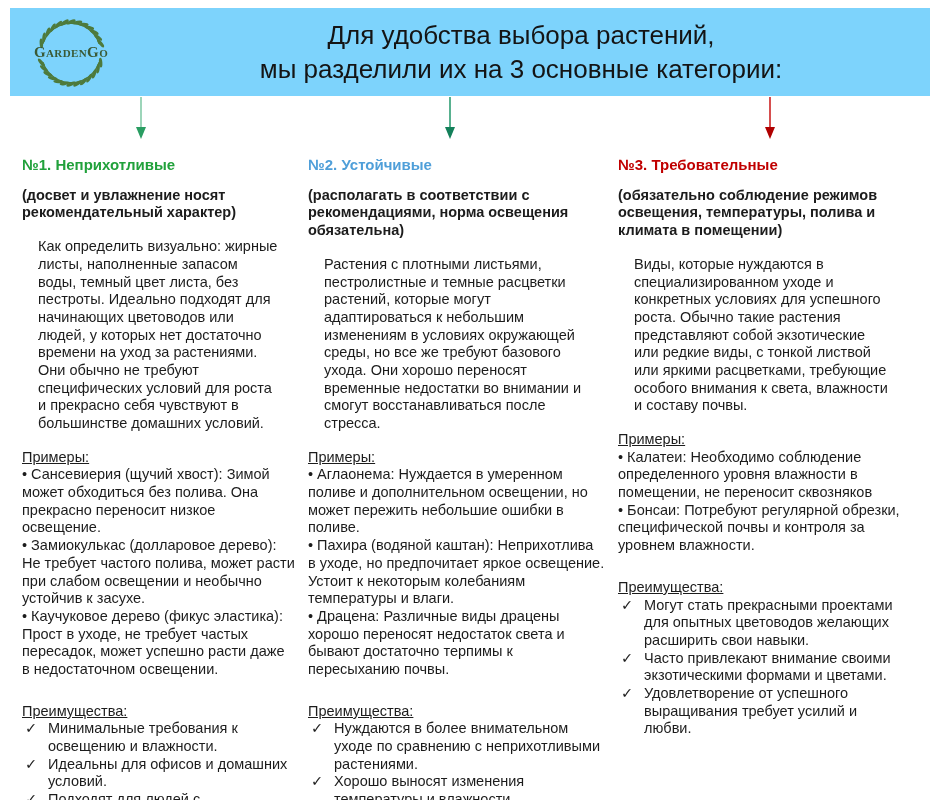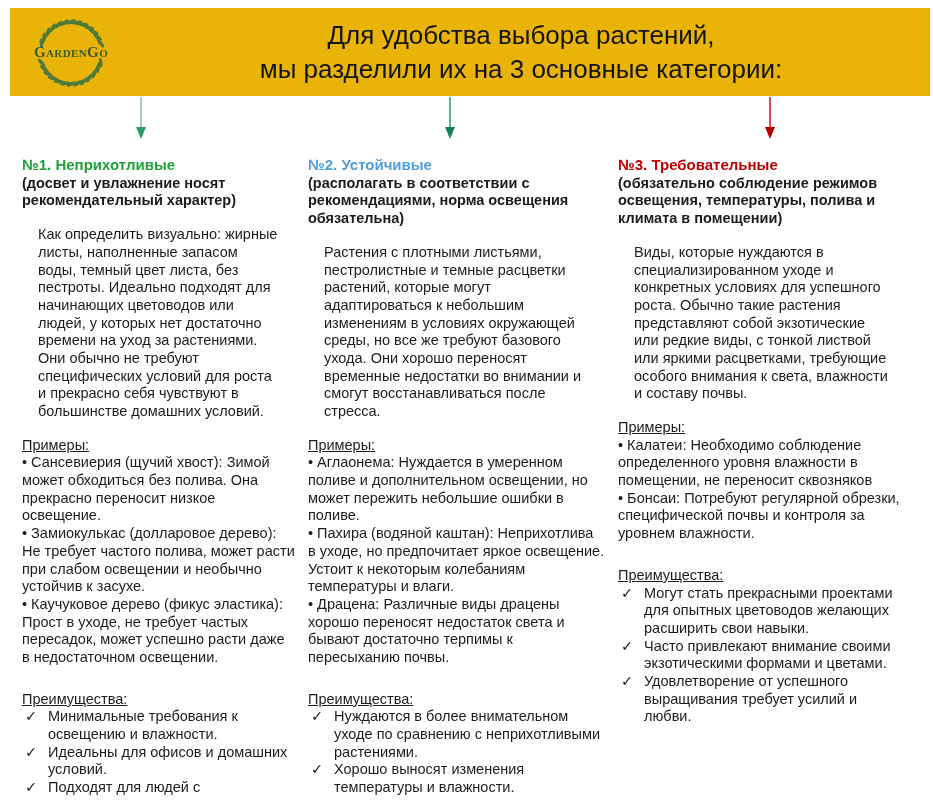--- a/index.html
+++ b/index.html
@@ -39,34 +39,34 @@
   
   .columns{
     position:absolute;left:22px;top:156px;width:885px;
     display:flex;justify-content:space-between;
   }
   .col{font-size:14.5px;line-height:1.22;}
   .col-1{width:273px;}
   .col-2{width:297px;}
   .col-3{width:289px;}
   .col-heading{margin:0;font-size:15px;font-weight:700;line-height:1.25;}
-  .col-subtitle{margin:0 0 14px 0;font-weight:700;}
+  .col-subtitle{margin:12px 0 14px 0;font-weight:700;}
   .col-desc{margin:16px;}
   .section-label{text-decoration:underline;}
   .ex-item::before{content:"\2022\00a0";}
   .adv-block{margin-top:24px;}
   .adv-item{position:relative;padding-left:26px;}
   .adv-item::before{content:"\2713";position:absolute;left:3px;top:0;}
 </style>
 </head>
 <body>
 
 <div class="page">
 
-  <header class="banner" style="background-color: #eab308;">
+  <header class="banner" style="background-color: #7dd3fc;">
     <div class="logo">
       <svg id="wreath" width="82" height="82" viewBox="0 0 100 100">
           <path d="M 84.23803458662553 61.124611797498105 A 36 36 0 0 1 15.761965413374476 61.12461179749811" fill="none" stroke="#4d7a3c" stroke-width="1.5"></path>
           <ellipse cx="86.14014761921584" cy="61.742645786248005" rx="6" ry="2.1" fill="#4d7a3c" transform="rotate(86 86.14014761921584 61.742645786248005)"></ellipse>
           <ellipse cx="82.90896534380867" cy="69" rx="6" ry="2.1" fill="#4d7a3c" transform="rotate(98 82.90896534380867 69)"></ellipse>
           <ellipse cx="78.23950336814099" cy="75.42696304163661" rx="6" ry="2.1" fill="#4d7a3c" transform="rotate(110 78.23950336814099 75.42696304163661)"></ellipse>
           <ellipse cx="72.33583958711398" cy="80.742645786248" rx="6" ry="2.1" fill="#4d7a3c" transform="rotate(122 72.33583958711398 80.742645786248)"></ellipse>
           <ellipse cx="65.45599243688041" cy="84.71472739041883" rx="6" ry="2.1" fill="#4d7a3c" transform="rotate(134 65.45599243688041 84.71472739041883)"></ellipse>
           <ellipse cx="57.90064425107486" cy="87.16960882788462" rx="6" ry="2.1" fill="#4d7a3c" transform="rotate(146 57.90064425107486 87.16960882788462)"></ellipse>
           <ellipse cx="50" cy="88" rx="6" ry="2.1" fill="#4d7a3c" transform="rotate(158 50 88)"></ellipse>

